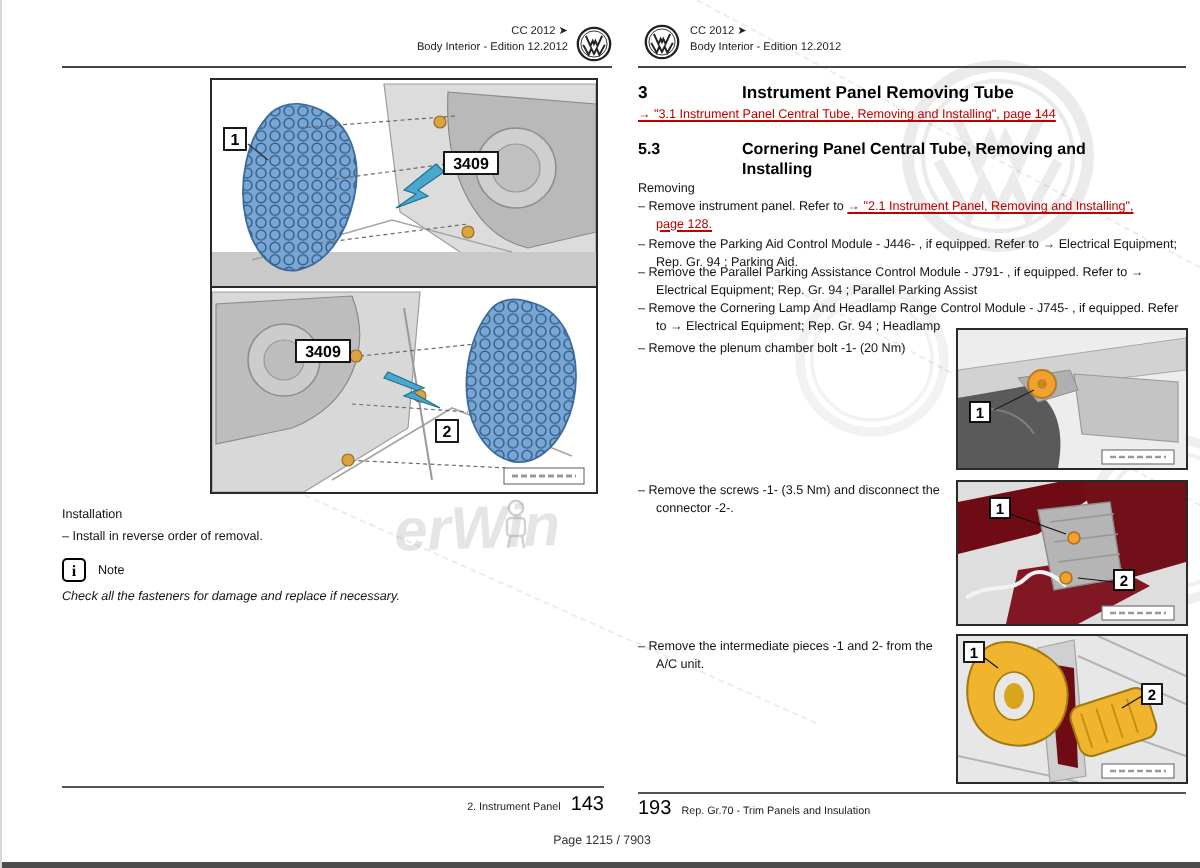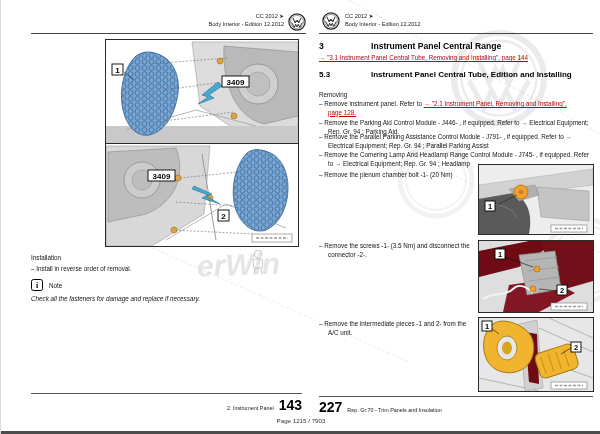--- a/index.html
+++ b/index.html
@@ -18,21 +18,21 @@
   .rule { position:absolute; height:1px; background:#444; }
   .rule2 { position:absolute; height:1px; background:#555; }
   .step { position:absolute; font-size:6.3px; line-height:1.36; color:#141414; padding-left:9px; text-indent:-9px; }
   .fig { position:absolute; border:1px solid #2a2a2a; background:#fff; }
   .fig svg { display:block; }
   .note-icon {
     position:absolute; width:12px; height:12px; border:1.2px solid #000; border-radius:2.5px;
     display:flex; align-items:center; justify-content:center;
     font-family:"Liberation Serif","DejaVu Serif",serif; font-weight:bold; font-size:8px; color:#000; background:#fff;
   }
-  .pgnum { font-size:14px; font-weight:bold; color:#000; }
+  .pgnum { font-size:10px; font-weight:normal; color:#000; }
   .wm { position:absolute; color:rgba(110,110,110,0.18); font-weight:bold; font-style:italic; pointer-events:none; }
   .wm-line { position:absolute; border-top:1px dashed rgba(120,120,120,0.14); width:300px; pointer-events:none; }
   .footer-line { display:flex; align-items:baseline; gap:5px; }
   .bottombar { position:absolute; left:0; bottom:0; width:600px; height:3px; background:#4c4c4c; }
 </style>
 </head>
 <body>
 
 <div id="screen">
 
@@ -157,26 +157,26 @@
     <path d="M11 11 L16 22 L18.5 16.5 L20 20 L21.5 16.5 L24 22 L29 11" fill="none" stroke="#222" stroke-width="2.2"></path>
     <path d="M8 21 L14 32 L17 25 L20 31 L23 25 L26 32 L32 21" fill="none" stroke="#222" stroke-width="2.2"></path>
   </svg>
   <div class="abs hdr" style="left:344px;top:13px;">
     <div>CC 2012 ➤</div>
     <div>Body Interior - Edition 12.2012</div>
   </div>
   <div class="rule" style="left:318px;top:33px;width:274px;"></div>
 
   <div class="abs h1" style="left:318px;top:41px;">3</div>
-  <div class="abs h1" style="left:370px;top:41px;width:222px;">Instrument Panel Central Range</div>
+  <div class="abs h1" style="left:370px;top:41px;width:222px;">Instrument Panel Removing Tube</div>
 
   <div class="abs t red" style="left:318px;top:54px;width:218px;">→ "3.1 Instrument Panel Central Tube, Removing and Installing", page 144</div>
 
   <div class="abs h1" style="left:318px;top:70px;font-size:8px;">5.3</div>
-  <div class="abs h1" style="left:370px;top:70px;width:205px;font-size:8px;line-height:1.25;">Instrument Panel Central Tube, Edition and Installing</div>
+  <div class="abs h1" style="left:370px;top:70px;width:205px;font-size:8px;line-height:1.25;">Cornering Panel Central Tube, Removing and Installing</div>
 
   <div class="abs t" style="left:318px;top:91px;">Removing</div>
 
   <div class="step" style="left:318px;top:100px;width:250px;">
     <span>– Remove instrument panel. Refer to</span>
     <a class="red">→ "2.1 Instrument Panel, Removing and Installing", page 128.</a>
   </div>
   <div class="step" style="left:318px;top:119px;width:272px;">– Remove the Parking Aid Control Module - J446- , if equipped. Refer to → Electrical Equipment; Rep. Gr. 94 ; Parking Aid.</div>
   <div class="step" style="left:318px;top:133px;width:272px;">– Remove the Parallel Parking Assistance Control Module - J791- , if equipped. Refer to → Electrical Equipment; Rep. Gr. 94 ; Parallel Parking Assist</div>
   <div class="step" style="left:318px;top:151px;width:272px;">– Remove the Cornering Lamp And Headlamp Range Control Module - J745- , if equipped. Refer to → Electrical Equipment; Rep. Gr. 94 ; Headlamp</div>
@@ -254,20 +254,20 @@
       <text x="97" y="31.8" text-anchor="middle" font-size="7.5" font-weight="bold" fill="#000">2</text>
       <g>
         <rect x="72" y="64" width="36" height="7" fill="#fff" stroke="#777" stroke-width="0.6"></rect>
         <line x1="76" y1="67.5" x2="104" y2="67.5" stroke="#999" stroke-width="1.3" stroke-dasharray="3,1.5"></line>
       </g>
     </svg>
   </div>
 
   <div class="rule2" style="left:318px;top:396px;width:274px;"></div>
   <div class="abs footer-line" style="left:318px;top:399px;">
-    <span class="pgnum">227</span>
+    <span class="pgnum">193</span>
     <span class="tt">Rep. Gr.70 - Trim Panels and Insulation</span>
   </div>
 
   <div class="abs" style="left:0;top:417px;width:600px;text-align:center;font-size:6.2px;color:#333;">Page 1215 / 7903</div>
   <div class="bottombar"></div>
 
 </div>
 
 </body></html>

